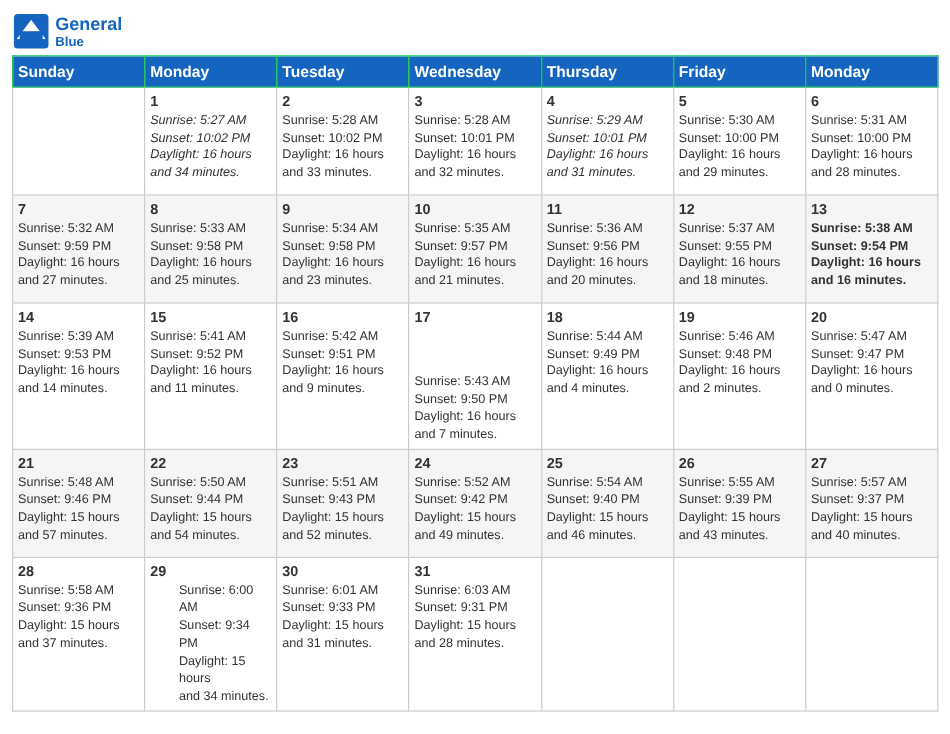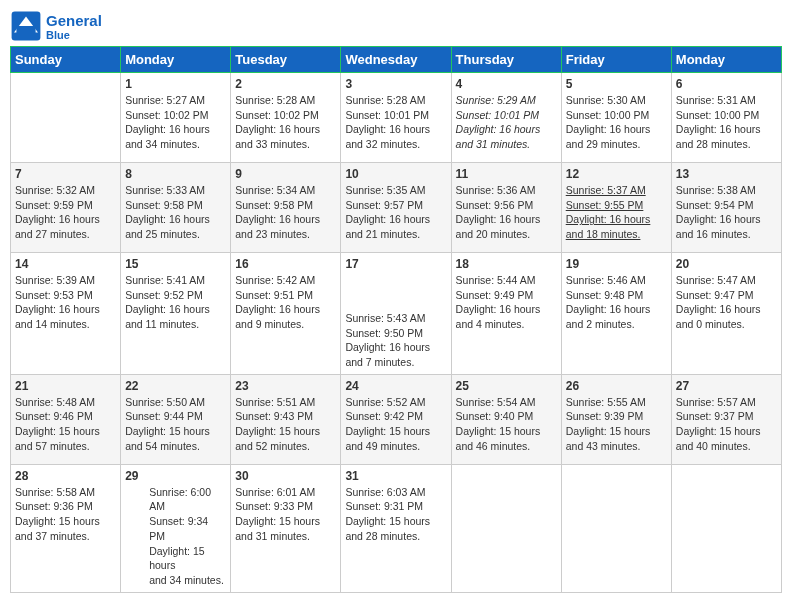--- a/index.html
+++ b/index.html
@@ -103,21 +103,21 @@
         <th>Thursday</th>
         <th>Friday</th>
         <th>Monday</th>
       </tr>
   </thead>
   <tbody id="calendar-body">
   <tr>
         <td class="empty-cell"></td>
         <td>
           <div class="day-num">1</div>
-          <div class="cell-content" style="white-space: pre-line;">Sunrise: 5:27 AM
+          <div class="cell-content" style="white-space: pre-line; font-style: italic;">Sunrise: 5:27 AM
 Sunset: 10:02 PM
 Daylight: 16 hours
 and 34 minutes.</div>
         </td>
         <td>
           <div class="day-num">2</div>
           <div class="cell-content" style="white-space: pre-line;">Sunrise: 5:28 AM
 Sunset: 10:02 PM
 Daylight: 16 hours
 and 33 minutes.</div>
@@ -182,28 +182,28 @@
         </td>
         <td>
           <div class="day-num">11</div>
           <div class="cell-content" style="white-space: pre-line;">Sunrise: 5:36 AM
 Sunset: 9:56 PM
 Daylight: 16 hours
 and 20 minutes.</div>
         </td>
         <td>
           <div class="day-num">12</div>
-          <div class="cell-content" style="white-space: pre-line; text-decoration: underline;">Sunrise: 5:37 AM
+          <div class="cell-content" style="white-space: pre-line;">Sunrise: 5:37 AM
 Sunset: 9:55 PM
 Daylight: 16 hours
 and 18 minutes.</div>
         </td>
         <td>
           <div class="day-num">13</div>
-          <div class="cell-content" style="white-space: pre-line;">Sunrise: 5:38 AM
+          <div class="cell-content" style="white-space: pre-line; font-weight: bold;">Sunrise: 5:38 AM
 Sunset: 9:54 PM
 Daylight: 16 hours
 and 16 minutes.</div>
         </td>
       </tr>
       <tr>
         <td>
           <div class="day-num">14</div>
           <div class="cell-content" style="white-space: pre-line;">Sunrise: 5:39 AM
 Sunset: 9:53 PM

